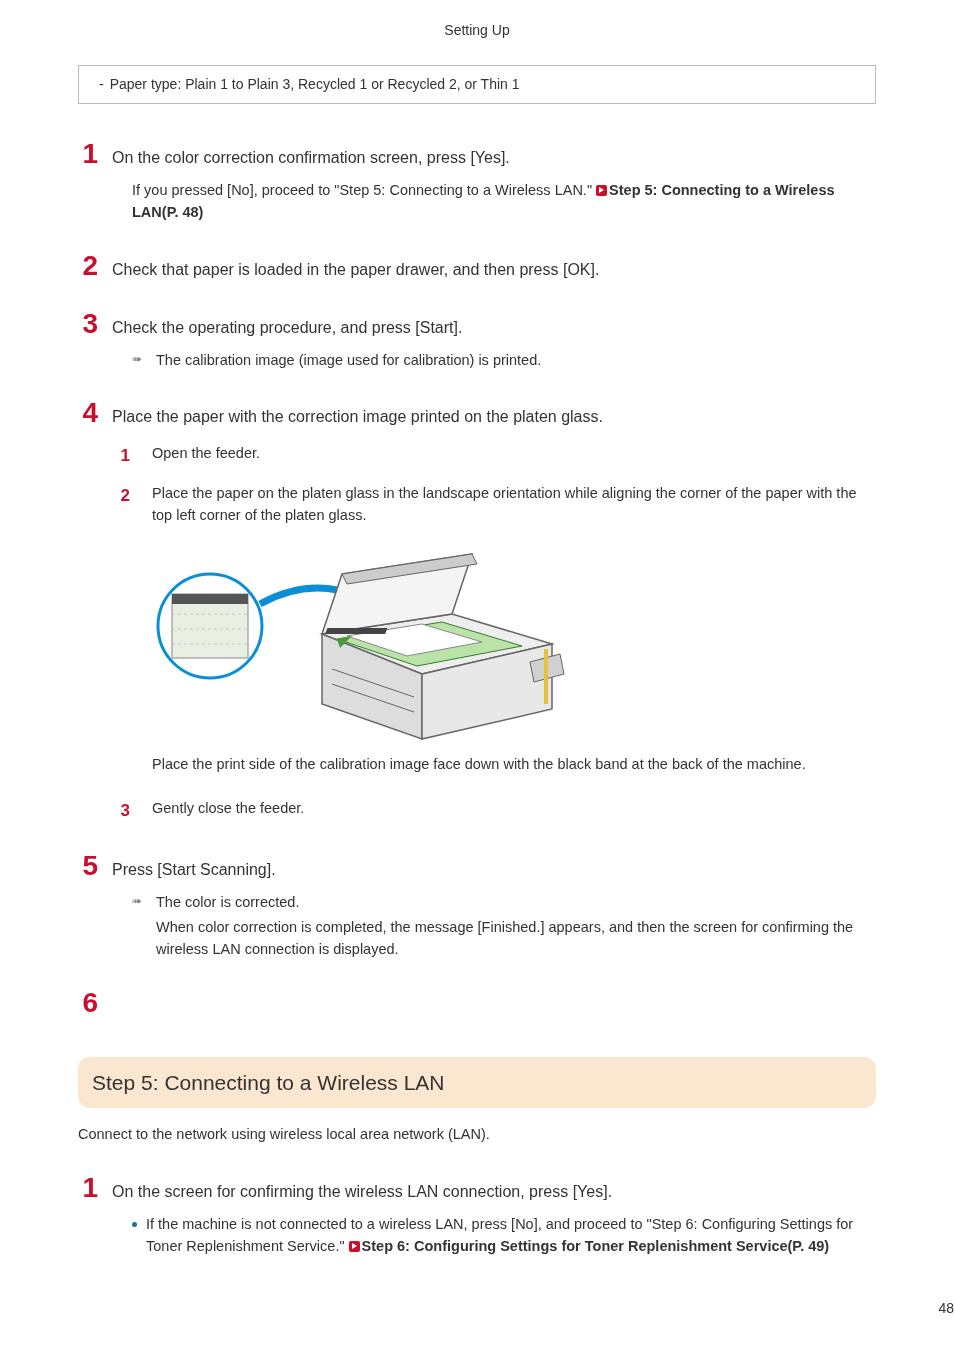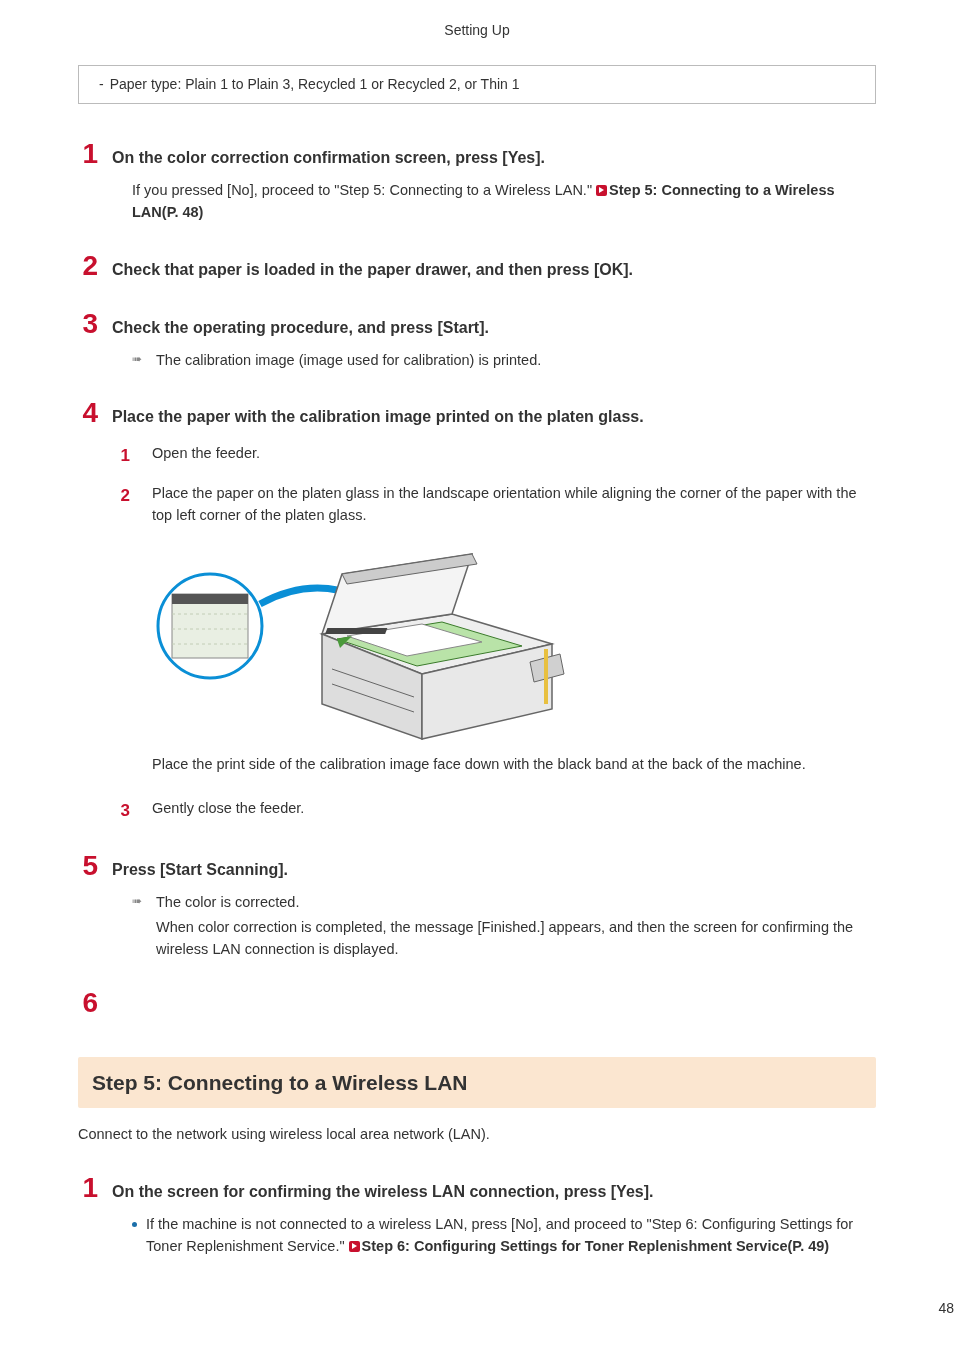--- a/index.html
+++ b/index.html
@@ -39,21 +39,21 @@
   .step-num {
     color: #c8102e;
     font-weight: bold;
     font-size: 28px;
     font-family: Arial, sans-serif;
     line-height: 1;
     width: 20px;
     text-align: right;
   }
   .step-title {
-    font-weight: bold;
+    font-weight: normal;
     font-size: 16px;
   }
   .step-body {
     margin-left: 54px;
     font-size: 14.5px;
   }
   .step-body p { margin-bottom: 6px; }
   .link-icon {
     display: inline-block;
     width: 11px;
@@ -114,22 +114,21 @@
     height: 210px;
     margin: 6px 0 10px 0;
     position: relative;
   }
   .section-header {
     background: #fbe6d0;
     padding: 10px 14px;
     font-size: 21px;
     color: #333;
     margin: 40px 78px 16px 78px;
-    border-radius: 2px;
-    font-weight: bold;
+    border-radius: 12px;
   }
   .section-intro {
     margin: 0 78px 28px 78px;
     font-size: 14.5px;
   }
   .bullet-list {
     list-style: none;
     margin-left: 54px;
   }
   .bullet-list li {
@@ -191,21 +190,21 @@
       <div class="result-line">
         <span class="result-arrow">➠</span>
         <span class="result-text">The calibration image (image used for calibration) is printed.</span>
       </div>
     </div>
   </div>
 
   <div class="step">
     <div class="step-header">
       <div class="step-num">4</div>
-      <div class="step-title">Place the paper with the calibration image printed on the platen glass.</div>
+      <div class="step-title">Place the paper with the correction image printed on the platen glass.</div>
     </div>
     <div class="sub-list">
       <div class="sub-item">
         <div class="sub-num">1</div>
         <div class="sub-text">Open the feeder.</div>
       </div>
       <div class="sub-item">
         <div class="sub-num">2</div>
         <div class="sub-text">
           <p>Place the paper on the platen glass in the landscape orientation while aligning the corner of the paper with the top left corner of the platen glass.</p>

